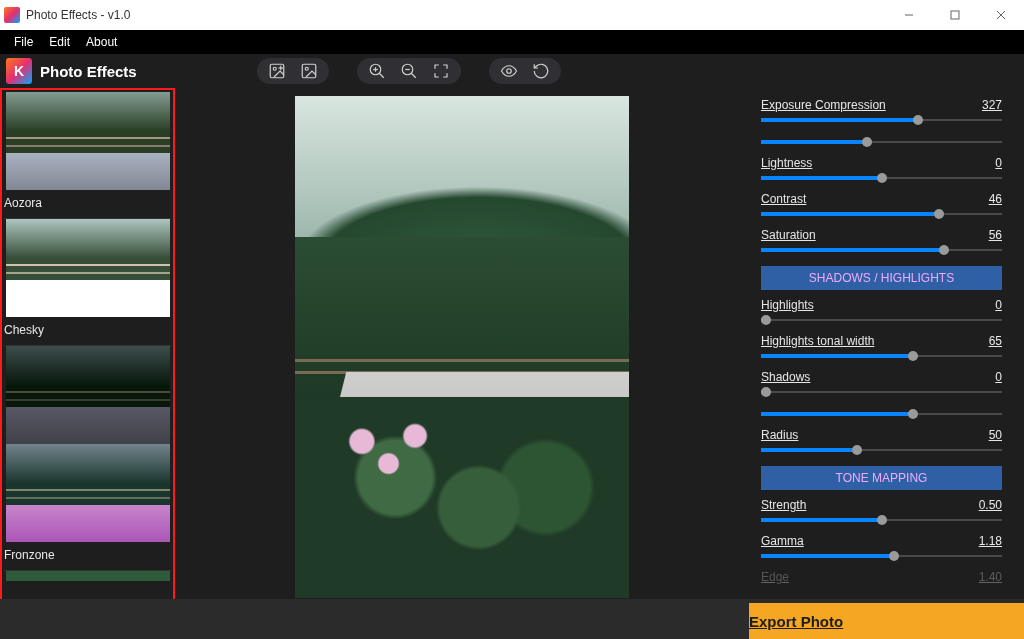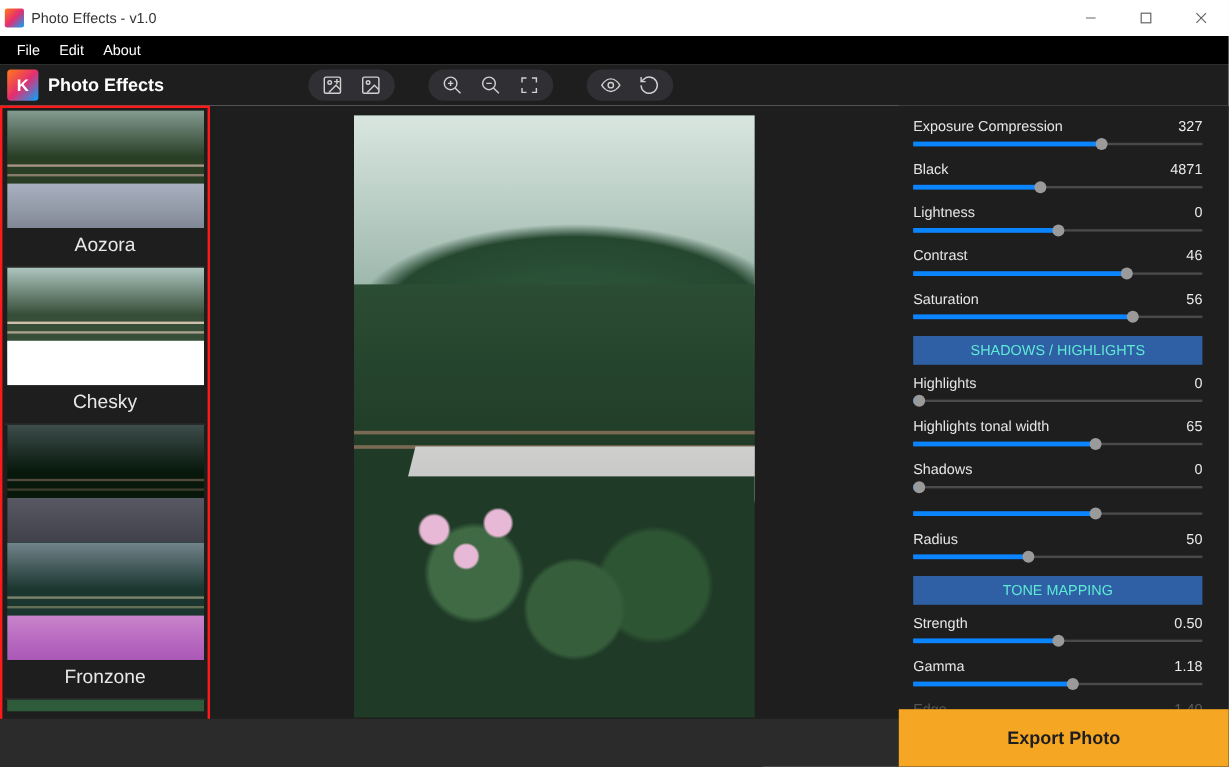--- a/index.html
+++ b/index.html
@@ -35,21 +35,21 @@
   .preset .thumb .mist{position:absolute;inset:0;background:linear-gradient(to bottom,rgba(200,220,230,0.55),rgba(200,220,230,0) 40%);}
   .preset .thumb .fence{position:absolute;left:0;right:0;top:46%;height:10px;border-top:2px solid rgba(200,180,160,0.7);border-bottom:2px solid rgba(180,160,140,0.6);}
   .preset .thumb .ground{position:absolute;left:0;right:0;bottom:0;height:38%;background:linear-gradient(to bottom,#a7a7b7,#80808e);}
   .thumb.t-aozora{filter:hue-rotate(-20deg) saturate(1.1) brightness(1.05);}
   .thumb.t-chesky{filter:brightness(1.35) saturate(0.85) hue-rotate(-10deg);}
   .thumb.t-chesky .ground{background:linear-gradient(to bottom,#dedee8,#c4c4d2);}
   .thumb.t-dark{filter:brightness(0.55) saturate(1.2) contrast(1.1);}
   .thumb.t-fronzone{filter:hue-rotate(30deg) saturate(1.2) brightness(0.9);}
   .thumb.t-fronzone .ground{background:linear-gradient(to bottom,#b89de8,#8a6fd0);}
   .thumb.t-extra{filter:brightness(1.5) saturate(1.3);}
-  .preset .preset-label { color:#e8e8e8; font-size:16px; text-align:center; padding: 6px 0 8px; border-bottom:1px solid #333; width:100%; }
+  .preset .preset-label { color:#e8e8e8; font-size:12px; text-align:left; padding: 6px 0 8px; border-bottom:1px solid #333; width:100%; }
   .preset:last-child .preset-label{border-bottom:none;}
 
   .canvas-col { flex:1; display:flex; align-items:flex-start; justify-content:center; padding-top: 8px; }
   .canvas { width: 334px; height: 502px; position:relative; overflow:hidden; background:#1b3020; }
   .canvas .sky{position:absolute;left:0;right:0;top:0;height:30%;background:linear-gradient(to bottom,#d9e6e0,#9ab5aa);}
   .canvas .hill{position:absolute;left:0;right:0;top:18%;height:30%;background:radial-gradient(ellipse at 55% 50%, #2f5a3e 0%, #25472f 60%, transparent 70%);}
   .canvas .trees{position:absolute;left:0;right:0;top:28%;height:35%;background:linear-gradient(to bottom,#2b4d33,#1d3724);}
   .canvas .fence{position:absolute;left:0;right:0;top:52%;height:26px;}
   .canvas .fence .rail{position:absolute;left:0;right:0;height:3px;background:#7a6a54;}
   .canvas .fence .r1{top:2px;} .canvas .fence .r2{top:14px;}
@@ -60,33 +60,33 @@
     radial-gradient(circle at 75% 45%, #2e5533 0 16%, transparent 18%),
     #1f3a27;}
   .canvas .flowers{position:absolute;left:8%;bottom:18%;width:40%;height:22%;background:
     radial-gradient(circle at 30% 40%, #e8b9d6 0 10%, transparent 12%),
     radial-gradient(circle at 50% 60%, #e8b9d6 0 10%, transparent 12%),
     radial-gradient(circle at 70% 35%, #e8b9d6 0 9%, transparent 11%);}
 
   
   .panel { width: 275px; background:#1e1e1e; position:relative; padding: 10px 22px 0 12px; overflow:hidden; }
   .ctrl { margin-bottom: 8px; }
-  .ctrl .row { display:flex; justify-content:space-between; align-items:baseline; color:#e6e6e6; font-size:12px; }
+  .ctrl .row { display:flex; justify-content:space-between; align-items:baseline; color:#e6e6e6; font-size:12px;text-decoration:underline; }
   .ctrl .row .val { color:#eaeaea; font-size:12px; min-width:34px; text-align:right; }
   .slider { position:relative; height:14px; }
   .slider .track { position:absolute; left:0; right:0; top:7px; height:2px; background:#4a4a4a; }
   .slider .fill  { position:absolute; left:0; top:6px; height:4px; background:#0a84ff; }
   .slider .knob  { position:absolute; top:3px; width:10px; height:10px; border-radius:50%; background:#9a9a9a; transform:translateX(-50%); }
-  .section-hdr { background:#2f5fa4; color:#5eead4; font-size:12px; text-align:center; padding:5px 0; margin: 10px 0 8px; }
+  .section-hdr { background:#2f5fa4; color:#f0abfc; font-size:12px; text-align:center; padding:5px 0; margin: 10px 0 8px; }
   .panel .faded .row .lbl { color:#b8b8b8; }
   .panel .edge-row .val{color:#c7c7c7;}
 
   
   .bottombar { position:absolute; left:0; right:0; bottom:0; height:40px; background:#2b2b2b; display:flex; align-items:center; justify-content:center; }
-  .export-btn { position:absolute; right:0; bottom:0; width:275px; height:48px; background:#f5a623; color:#1e1e1e; font-size:15px; font-weight:600; display:flex; align-items:center; justify-content:center; }
+  .export-btn { position:absolute; right:0; bottom:0; width:275px; height:36px; background:#f5a623; color:#1e1e1e; font-size:15px; font-weight:600; display:flex; align-items:center; justify-content:flex-start;text-decoration:underline; }
 
   .root { position:relative; width:1024px; height:639px; }
 </style>
 </head>
 <body>
 
 <div class="root">
 
   <div class="titlebar">
     <div class="app-icon"></div>
@@ -238,24 +238,20 @@
             <span class="lbl">Exposure  Compression</span>
             <span class="val">327</span>
           </div>
           <div class="slider">
             <div class="track"></div>
             <div class="fill" style="width: 65%;"></div>
             <div class="knob" style="left: 65%;"></div>
           </div>
         </div>
         <div class="ctrl">
-          <div class="row">
-            <span class="lbl">Black</span>
-            <span class="val">4871</span>
-          </div>
           <div class="slider">
             <div class="track"></div>
             <div class="fill" style="width: 44%;"></div>
             <div class="knob" style="left: 44%;"></div>
           </div>
         </div>
         <div class="ctrl">
           <div class="row">
             <span class="lbl">Lightness</span>
             <span class="val">0</span>

